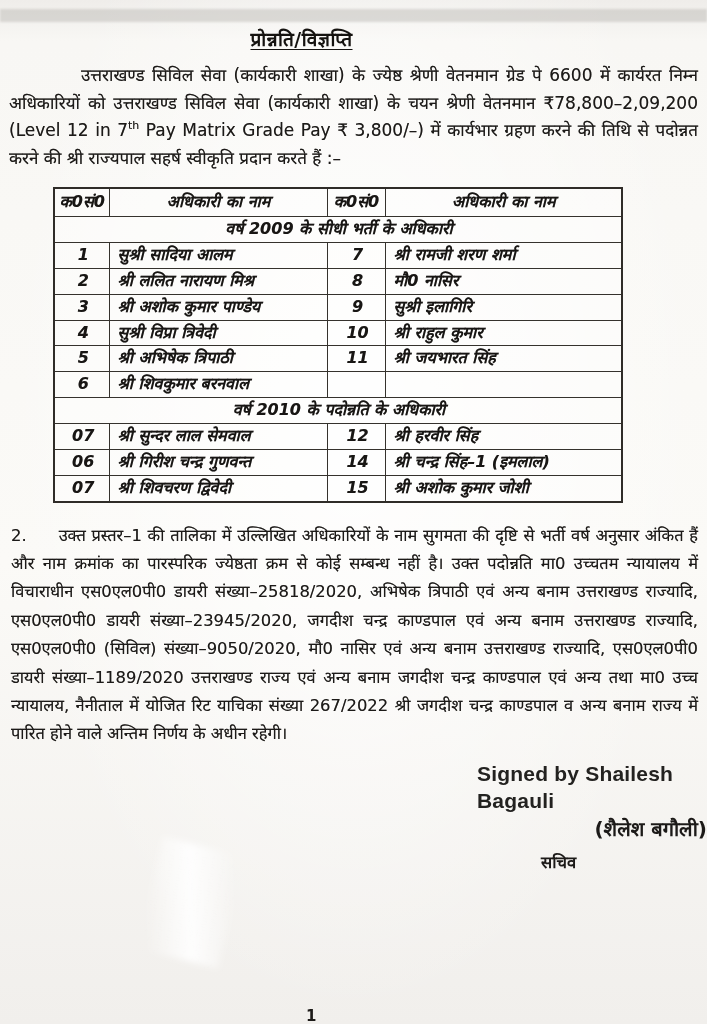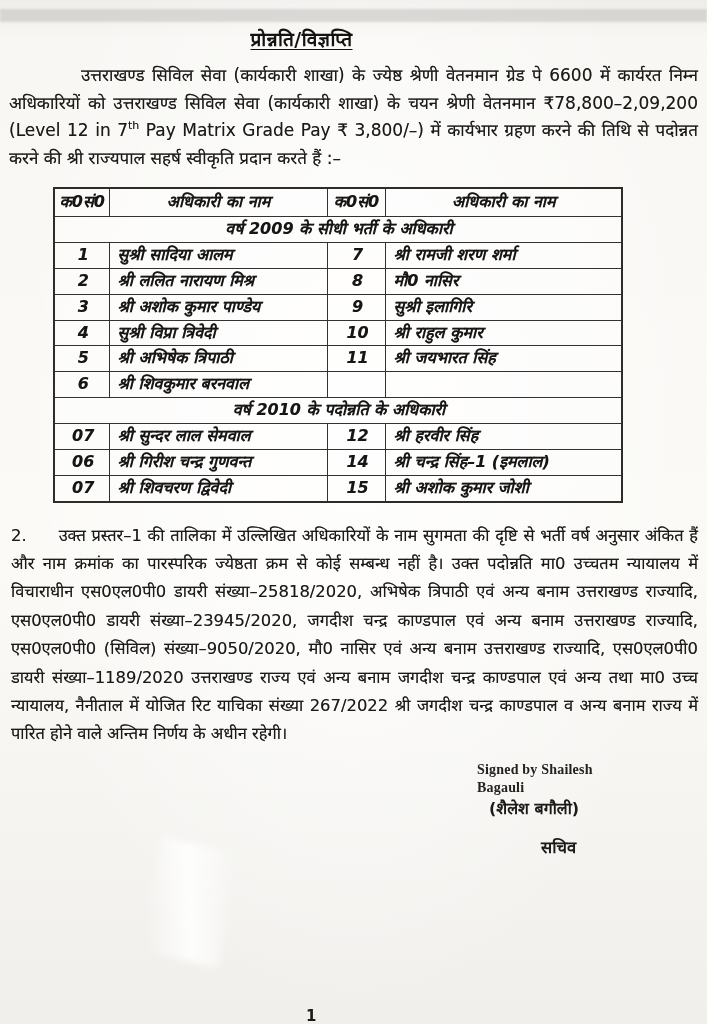--- a/index.html
+++ b/index.html
@@ -75,26 +75,26 @@
   .para2 {
     margin:19px 0 0 2px;
     font-size:16.4px; line-height:1.73;
     text-align:justify;
     text-shadow:0 0 0.5px rgba(20,18,16,0.5);
   }
   .para2 .num { margin-right:32px; }
 
   .signature { margin:12px 0 0 468px; width:230px; }
   .sig-en {
-    font-family:Liberation Serif, serif;
-    font-weight:bold; font-size:14px; line-height:1.28;
+    font-family:Liberation Sans, sans-serif;
+    font-weight:bold; font-size:21px; line-height:1.28;
     color:#232220; letter-spacing:0.2px;
   }
-  .sig-name-hi { margin:1px 0 0 12px; font-size:16px; font-weight:bold; }
-  .sig-role { margin:16px 0 0 64px; font-size:16.5px; font-weight:bold; }
+  .sig-name-hi { margin:1px 0 0 12px; font-size:20px; font-weight:bold;text-align:right; }
+  .sig-role { margin:8px 0 0 64px; font-size:16.5px; font-weight:bold; }
 
   .page-num {
     position:absolute; left:306px; top:1007px;
     font-size:15px; font-weight:bold; color:#1c1a18;
   }
 </style>
 </head>
 <body>
 
 <div class="page">

